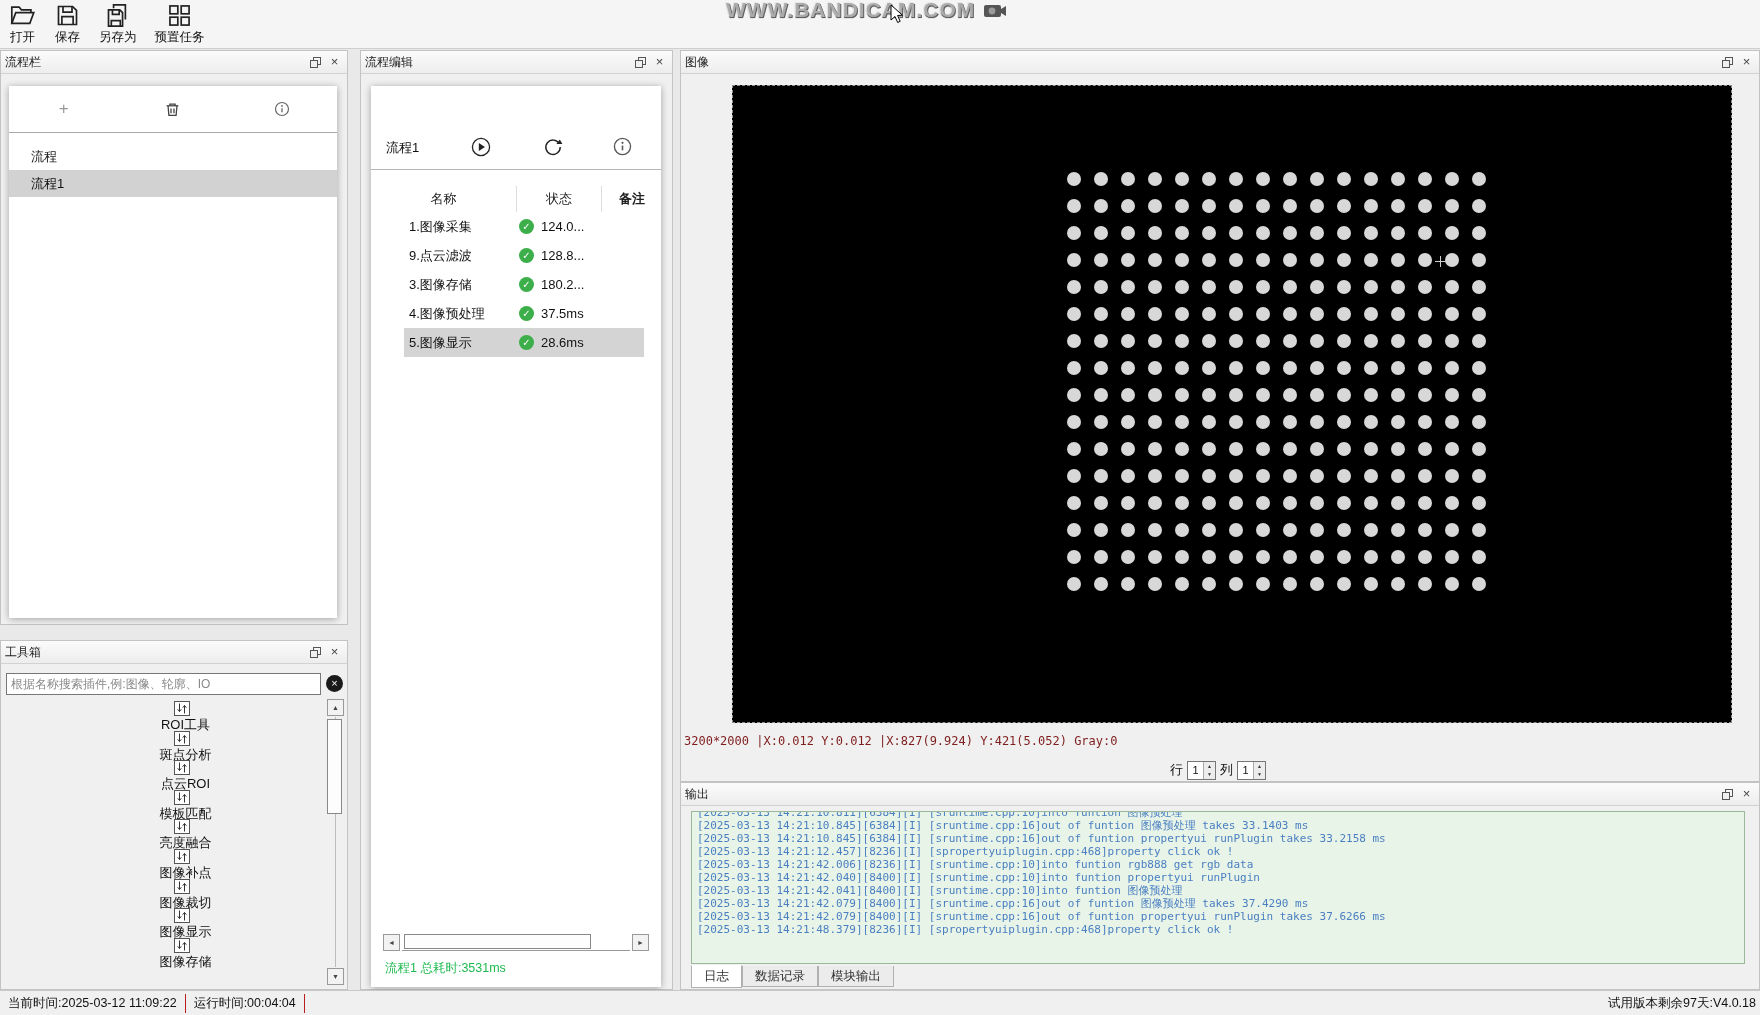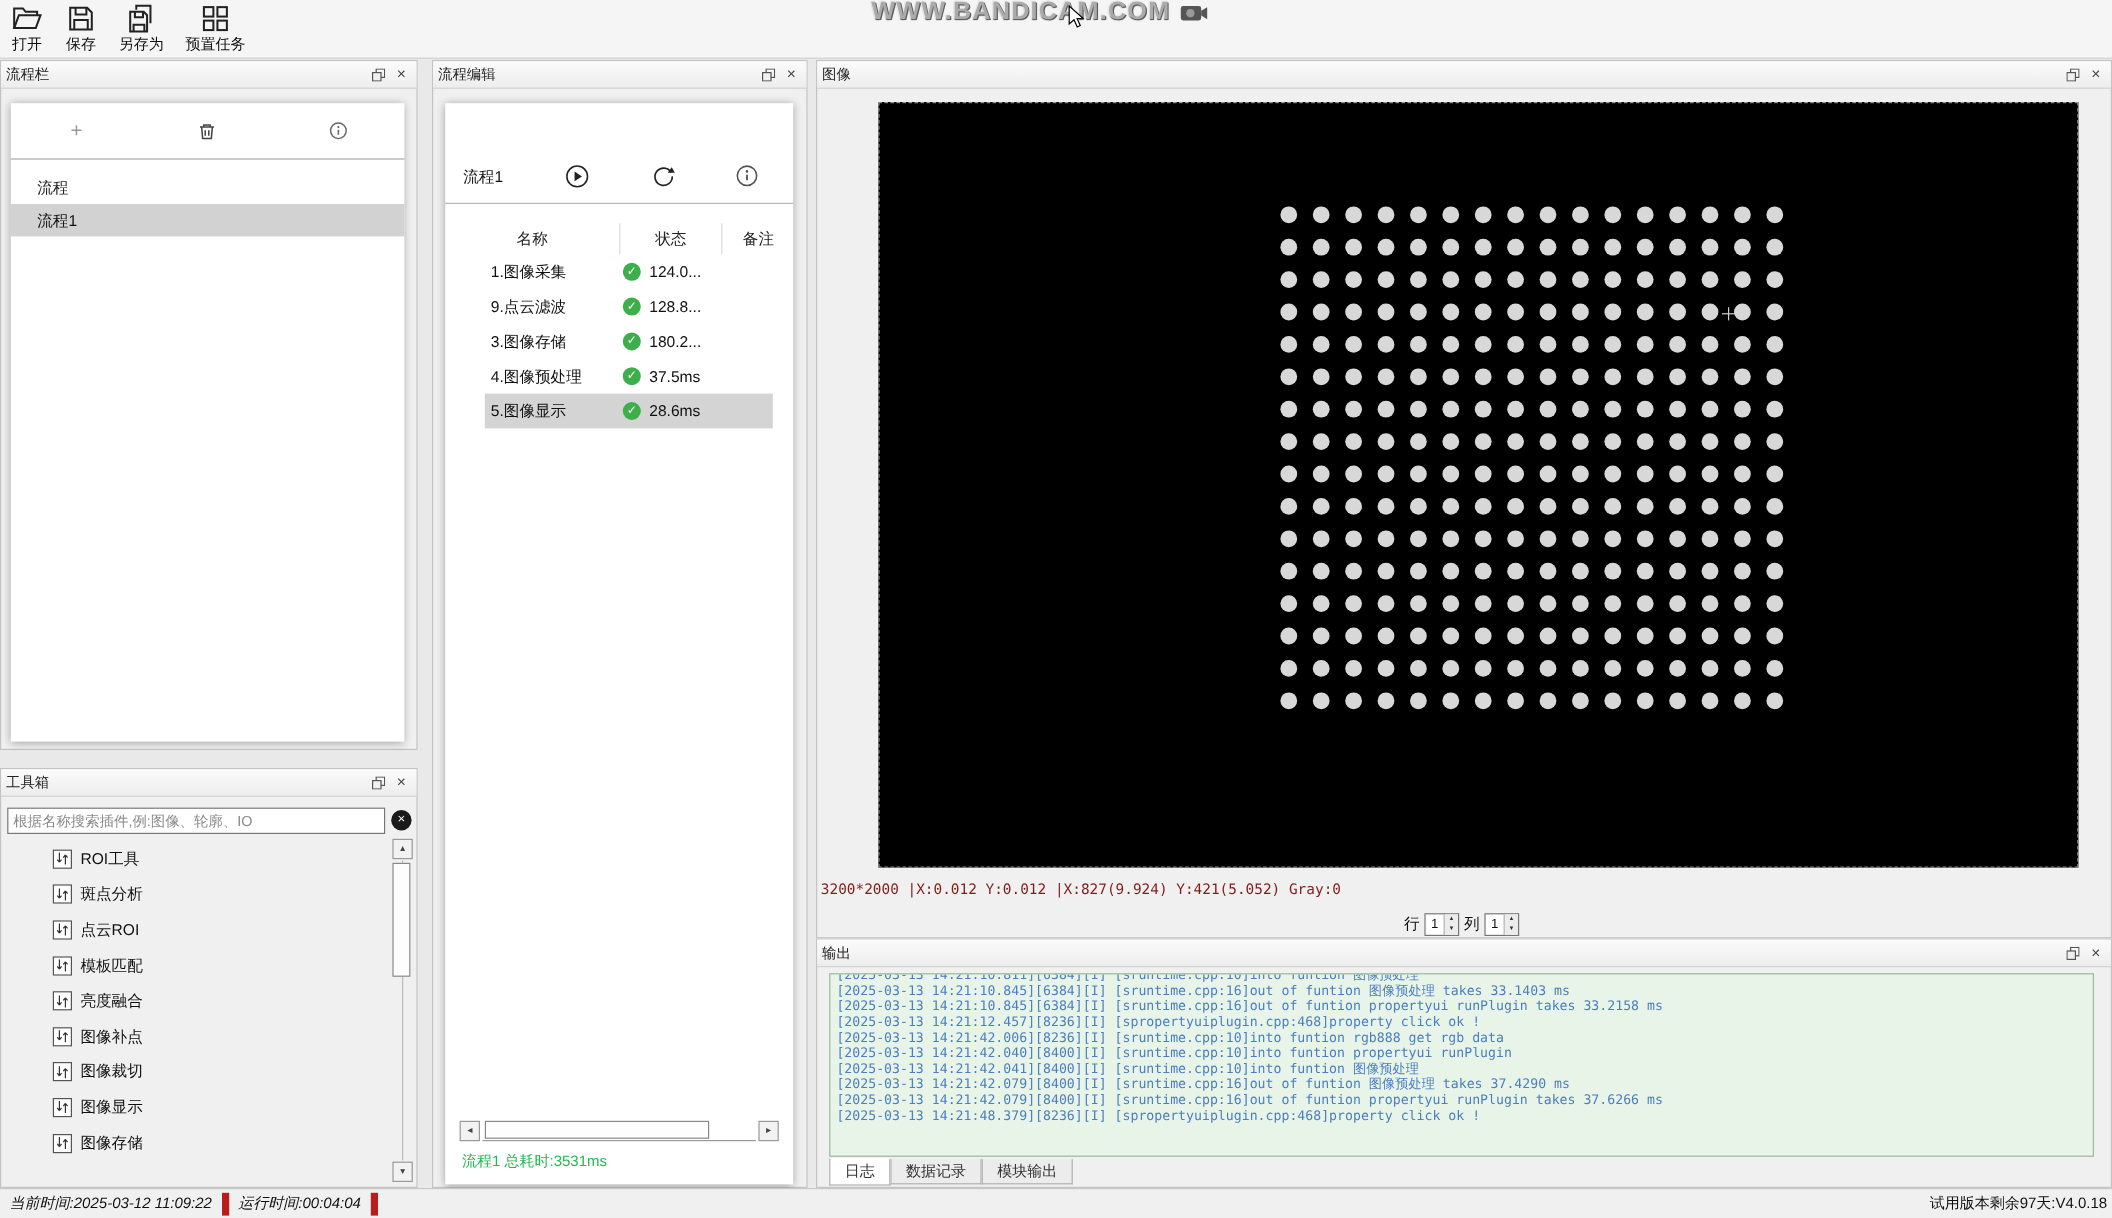--- a/index.html
+++ b/index.html
@@ -39,21 +39,21 @@
   .flow-row{height:27px;line-height:27px;font-size:13px;padding-left:22px;}
   .flow-row.selected{background:#d2d2d2;}
   
   #fe-header{position:absolute;left:0;right:0;top:40px;height:43px;border-bottom:1px solid #b5b5b5;}
   #fe-flowname{position:absolute;left:15px;top:13px;font-size:13px;}
   .fe-hicon{position:absolute;top:11px;width:20px;height:20px;}
   #fe-colhead{position:absolute;left:0;right:0;top:100px;height:26px;font-size:13px;color:#222;}
   .fe-col{position:absolute;top:0;height:26px;line-height:26px;text-align:center;}
   .fe-col.c0{left:0;width:145px;border-right:1px solid #ddd;}
   .fe-col.c1{left:146px;width:84px;border-right:1px solid #ddd;}
-  .fe-col.c2{left:231px;width:60px;}
+  .fe-col.c2{left:231px;width:60px;font-weight:bold;}
   #step-rows{position:absolute;left:33px;right:17px;top:126px;}
   .step-row{position:relative;height:29px;font-size:13px;}
   .step-row.selected{background:#d4d4d4;}
   .step-name{position:absolute;left:5px;top:0;line-height:29px;}
   .check-badge{position:absolute;left:115px;top:7px;width:15px;height:15px;border-radius:50%;
                background:#3cae4a;color:#fff;font-size:10px;line-height:15px;text-align:center;}
   .step-time{position:absolute;left:137px;top:0;line-height:29px;}
   
   #fe-hscroll{position:absolute;left:12px;right:12px;bottom:36px;height:17px;display:flex;}
   .sb-btn{width:17px;height:17px;border:1px solid #999;background:#f2f2f2;box-sizing:border-box;
@@ -84,34 +84,34 @@
   .otab{height:20px;line-height:20px;padding:0 12px;font-size:12.5px;border:1px solid #b0b0b0;border-top:none;
         background:#ececec;color:#333;}
   .otab.active{background:#fff;border-top:1px solid #fff;position:relative;top:-1px;height:21px;}
   
   #tbx-search{position:absolute;left:5px;top:32px;width:315px;height:22px;border:1px solid #777;background:#fff;
               font-size:12px;padding:0 4px;box-sizing:border-box;font-family:inherit;color:#222;}
   #tbx-search::placeholder{color:#8a8a8a;}
   #tbx-clear{position:absolute;left:325px;top:34px;width:17px;height:17px;border-radius:50%;background:#1a1a1a;
              color:#fff;font-size:11px;line-height:17px;text-align:center;}
   #toolbox-items{position:absolute;left:0;top:60px;width:326px;}
-  .tool-item{height:29.6px;display:flex;align-items:center;padding-left:43px;font-size:13px;}
+  .tool-item{height:29.6px;display:flex;align-items:center;padding-left:43px;font-size:13px;flex-direction:column;}
   .tool-icon{width:16px;height:16px;border:1px solid #555;display:flex;align-items:center;justify-content:center;
              margin-right:7px;box-sizing:border-box;background:#fff;}
   
   #tbx-vscroll{position:absolute;right:3px;top:58px;bottom:4px;width:17px;}
   #tbx-vscroll .sb-btn{position:absolute;left:0;width:17px;}
   #tbx-up{top:0;}
   #tbx-down{bottom:0;}
   #tbx-track{position:absolute;left:8px;top:18px;bottom:18px;width:1px;background:#bbb;}
   #tbx-thumb{position:absolute;left:0;top:20px;width:15px;height:95px;border:1px solid #888;background:#fdfdfd;box-sizing:border-box;}
   
   #statusbar{position:absolute;left:0;top:990px;width:1760px;height:25px;background:#f0f0f0;
              border-top:1px solid #c8c8c8;display:flex;align-items:center;font-size:12.5px;}
-  .sb-cell{padding:0 8px;border-right:6px solid #b91c1c;height:19px;line-height:19px;font-style:italic;}
+  .sb-cell{padding:0 8px;border-right:1px solid #b91c1c;height:19px;line-height:19px;}
   #sb-version{margin-left:auto;padding-right:4px;}
   svg{display:block;}
 </style>
 </head>
 <body>
 
 <div id="app">
 
   <div id="toolbar">
     <div id="toolbar-groups" style="display:flex;flex-direction:column;">

